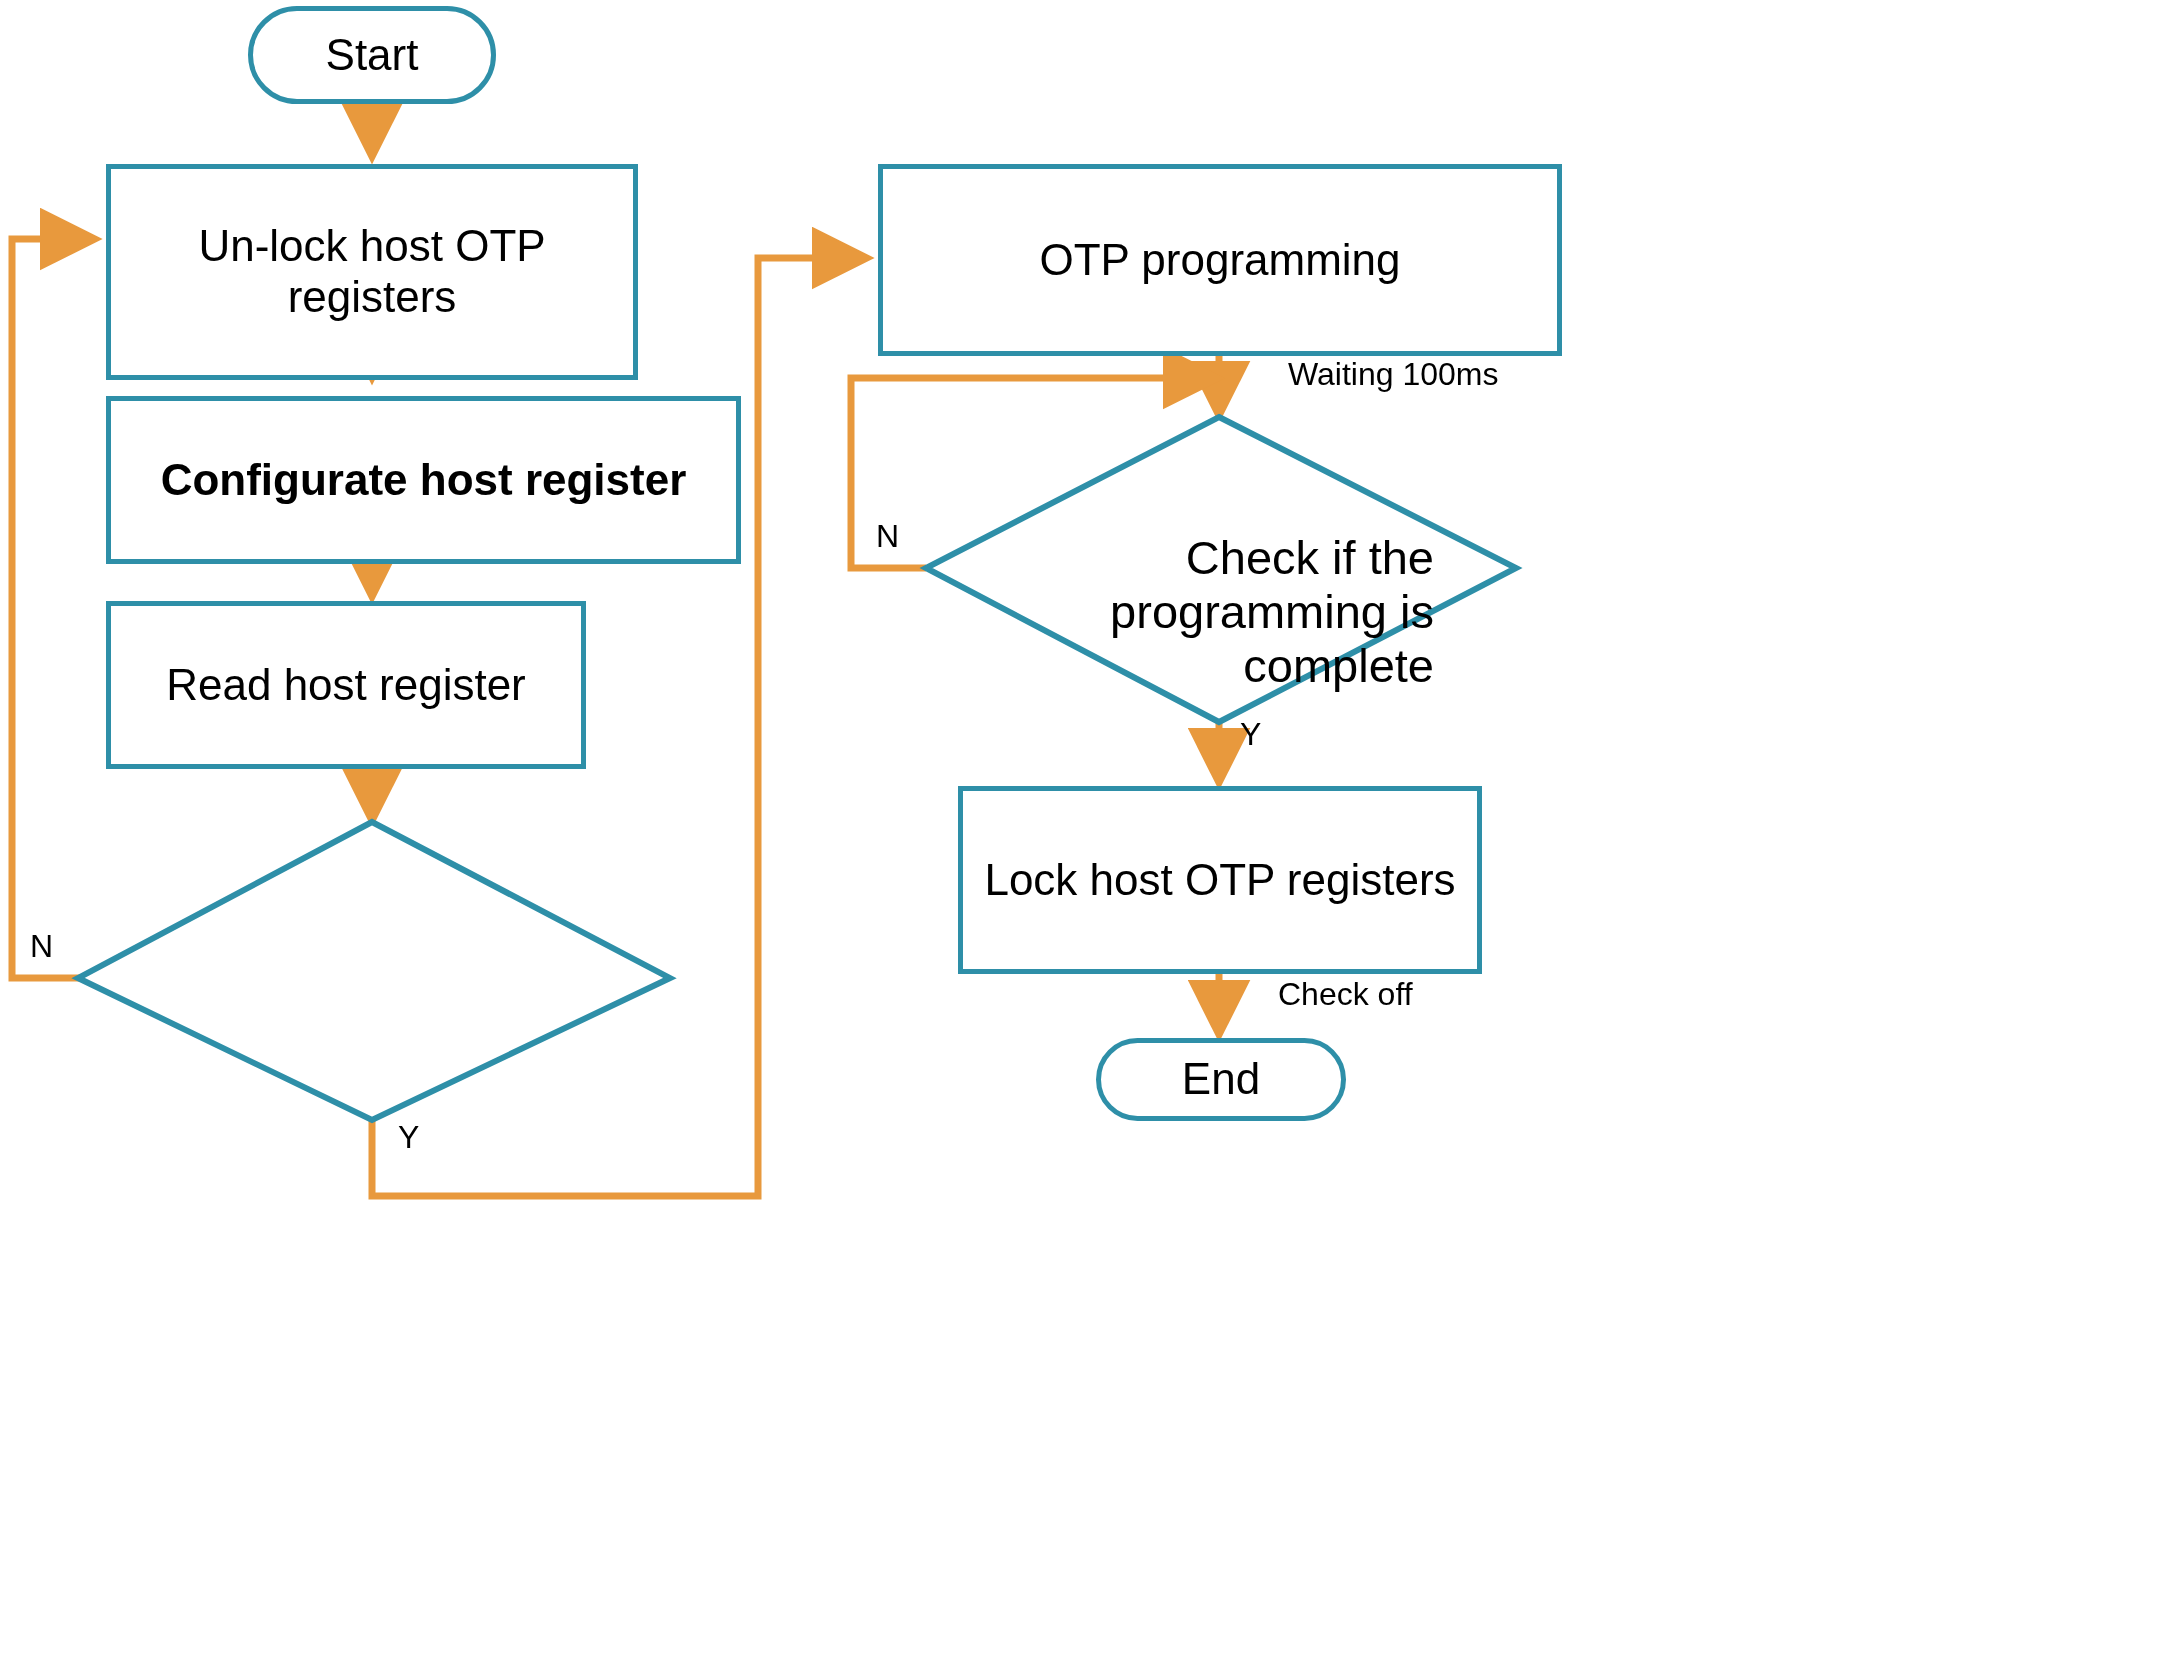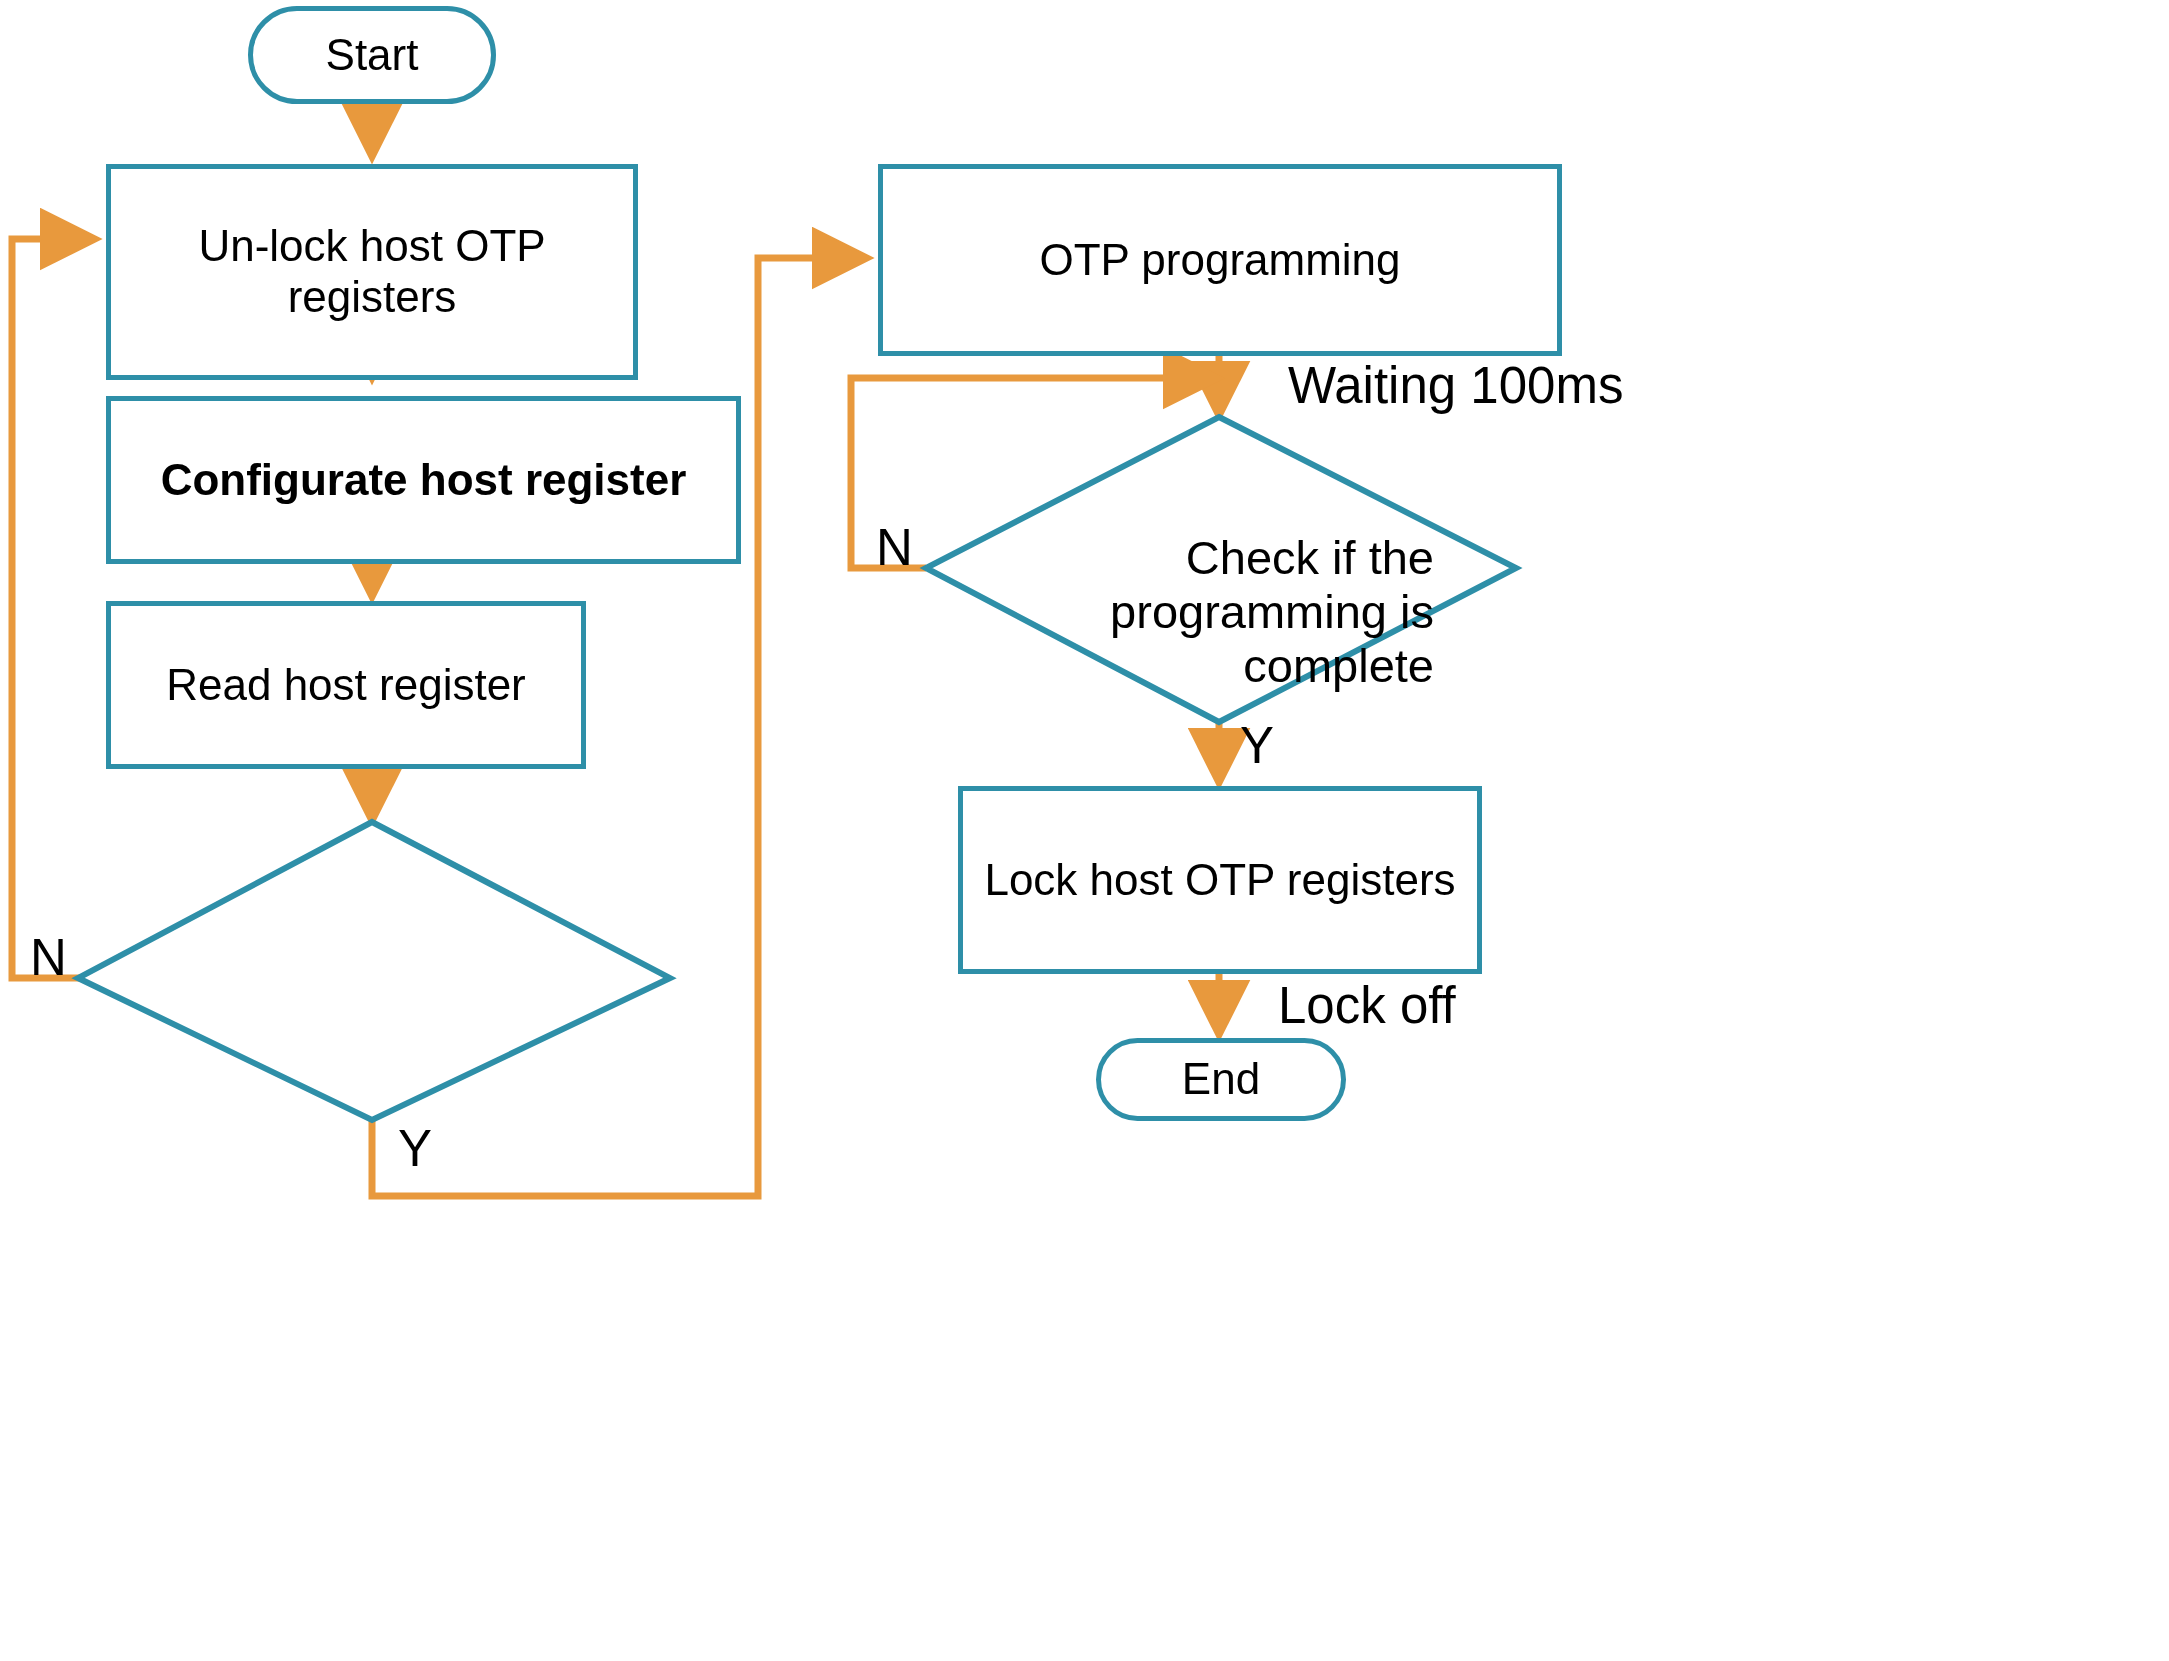--- a/index.html
+++ b/index.html
@@ -6,21 +6,21 @@
   #stage{position:relative;width:2169px;height:1661px;background:#fff;
          font-family:"Liberation Sans","DejaVu Sans",sans-serif;overflow:hidden;}
   svg#wires{position:absolute;left:0;top:0;width:2169px;height:1661px;}
   .node{position:absolute;box-sizing:border-box;display:flex;align-items:center;
         justify-content:center;text-align:center;color:#000;}
   .proc{border:5px solid #2E8FA8;background:#fff;}
   .term{border:5px solid #2E8FA8;background:#fff;border-radius:999px;}
   .node .txt{font-size:44px;line-height:1.15;white-space:pre-line;}
   .dtext{position:absolute;font-size:47px;color:#000;text-align:right;
          line-height:1.15;white-space:pre-line;}
-  .elabel{position:absolute;font-size:51px;color:#000;white-space:nowrap;}
+  .elabel{position:absolute;font-size:32px;color:#000;white-space:nowrap;}
 </style>
 </head>
 <body>
 
 <div id="stage">
 
   <svg id="wires" viewBox="0 0 2169 1661" xmlns="http://www.w3.org/2000/svg">
     <defs>
       <marker id="ah" markerWidth="9" markerHeight="9" refX="7.2" refY="4.5" orient="auto" markerUnits="strokeWidth">
         <path d="M0,0 L9,4.5 L0,9 z" fill="#E8993D"></path>
@@ -75,15 +75,15 @@
 
   <div class="node term" style="left:1096px;top:1038px;width:250px;height:83px;">
     <span class="txt">End</span>
   </div>
 
   <div class="elabel" style="left:30px;top:928px;">N</div>
   <div class="elabel" style="left:398px;top:1119px;">Y</div>
   <div class="elabel" style="left:876px;top:518px;">N</div>
   <div class="elabel" style="left:1240px;top:716px;">Y</div>
   <div class="elabel" style="left:1288px;top:356px;">Waiting 100ms</div>
-  <div class="elabel" style="left:1278px;top:976px;">Lock off</div>
+  <div class="elabel" style="left:1278px;top:976px;">Check off</div>
 
 </div>
 
 </body></html>

